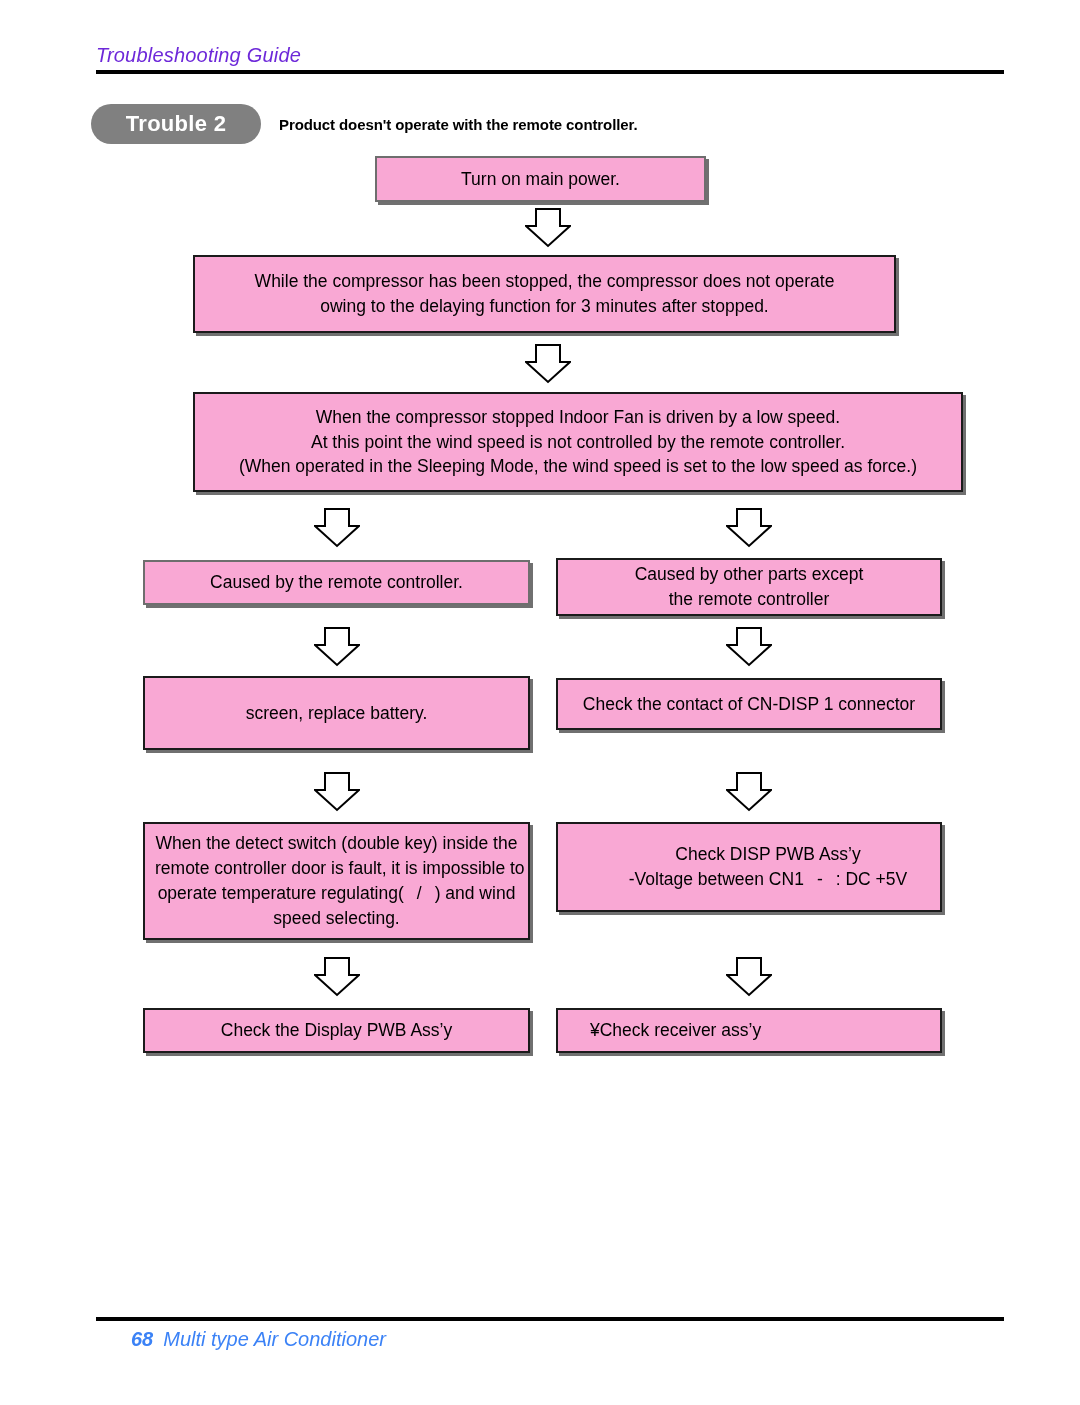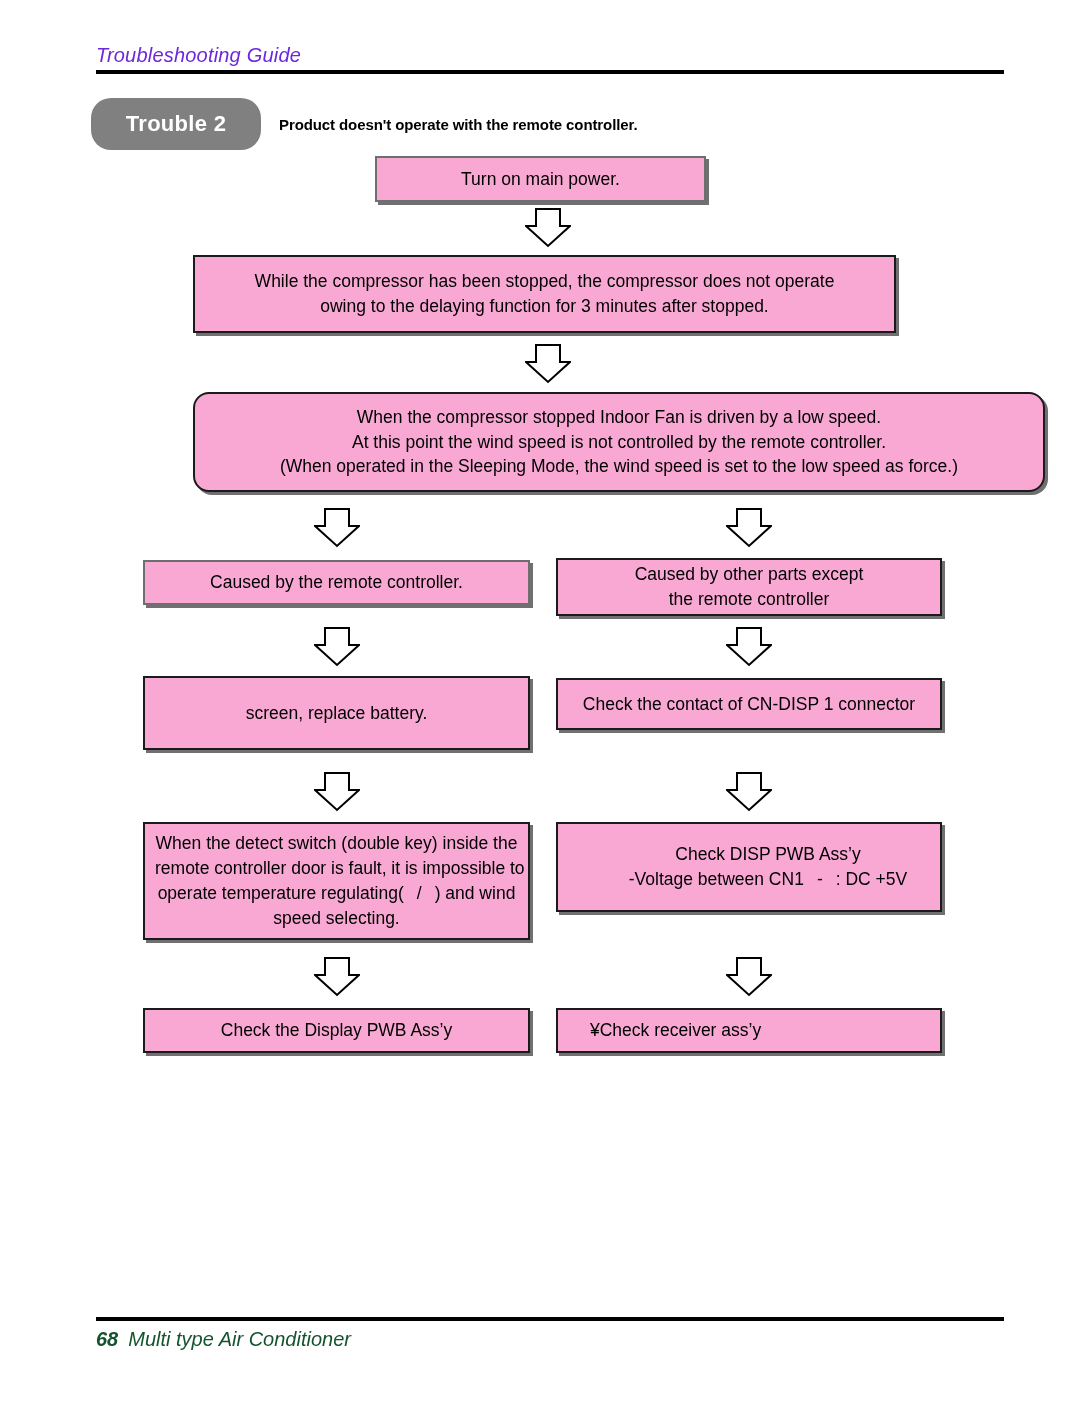--- a/index.html
+++ b/index.html
@@ -49,21 +49,21 @@
     position: absolute;
     left: 91px;
     top: 104px;
     width: 913px;
     height: 40px;
     display: flex;
     align-items: center;
   }
   .trouble-badge {
     width: 170px;
-    height: 52px;
+    height: 40px;
     border-radius: 20px;
     background: #808080;
     color: #ffffff;
     font-weight: bold;
     font-size: 22px;
     display: flex;
     align-items: center;
     justify-content: center;
     letter-spacing: 0.3px;
     flex: 0 0 auto;
@@ -165,22 +165,23 @@
     width: 908px;
   }
   .footer-rule {
     border-top: 4px solid #000;
     width: 908px;
   }
   .footer-text {
     margin-top: 7px;
     font-style: italic;
     font-size: 20px;
-    color: #14532d;
+    color: #3b82f6;
     white-space: nowrap;
+    margin-left: 35px;
   }
   .footer-page {
     font-weight: bold;
     font-style: italic;
     margin-right: 10px;
   }
 </style>
 </head>
 <body>
 
@@ -214,21 +215,21 @@
       <span class="line">owing to the delaying function for 3 minutes after stopped.</span>
     </div>
   </div>
 
   <div class="arrow" style="left:525px; top:344px;">
     <svg viewBox="0 0 46 40" preserveAspectRatio="none">
       <path d="M11 1 L35 1 L35 18 L45 18 L23 38 L1 18 L11 18 Z" fill="#ffffff" stroke="#000000" stroke-width="2" stroke-linejoin="miter"></path>
     </svg>
   </div>
 
-  <div class="fbox dark" style="left:193px; top:392px; width:852px; height:100px;border-radius:16px;">
+  <div class="fbox dark" style="left:193px; top:392px; width:770px; height:100px;">
     <div class="inner">
       <span class="line">When the compressor stopped Indoor Fan is driven by a low speed.</span>
       <span class="line">At this point the wind speed is not controlled by the remote controller.</span>
       <span class="line">(When operated in the Sleeping Mode, the wind speed is set to the low speed as force.)</span>
     </div>
   </div>
 
   <div class="arrow" style="left:314px; top:508px;">
     <svg viewBox="0 0 46 40" preserveAspectRatio="none">
       <path d="M11 1 L35 1 L35 18 L45 18 L23 38 L1 18 L11 18 Z" fill="#ffffff" stroke="#000000" stroke-width="2" stroke-linejoin="miter"></path>

